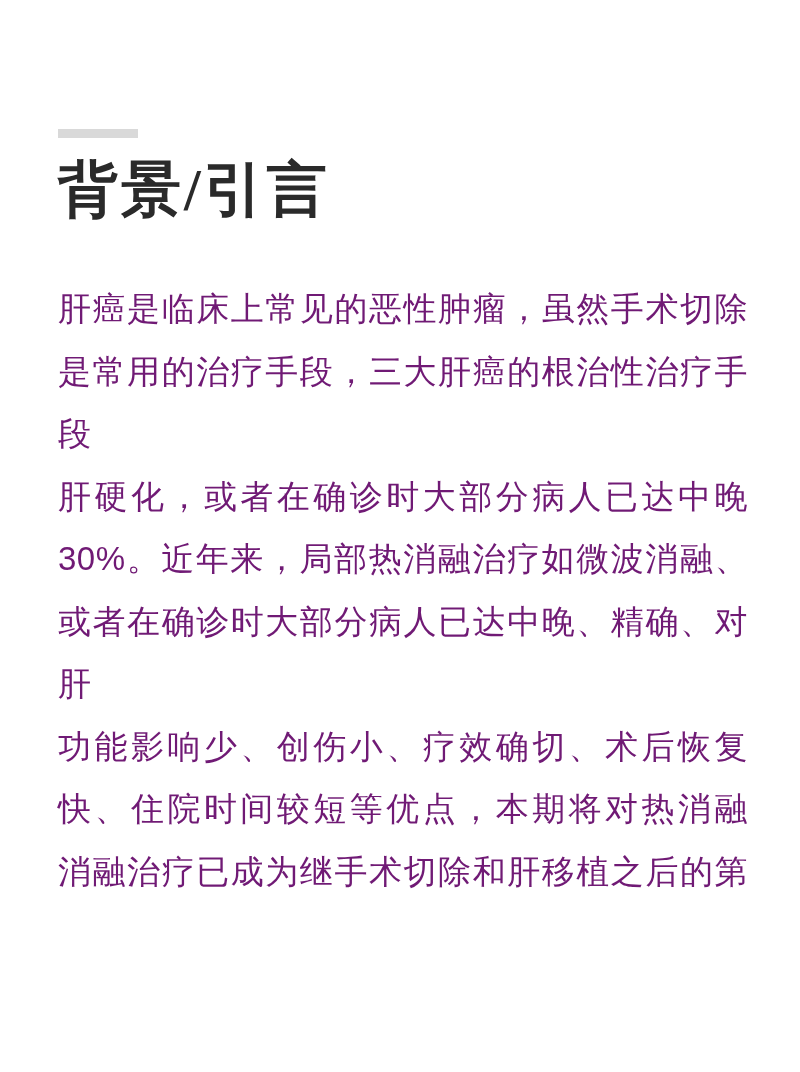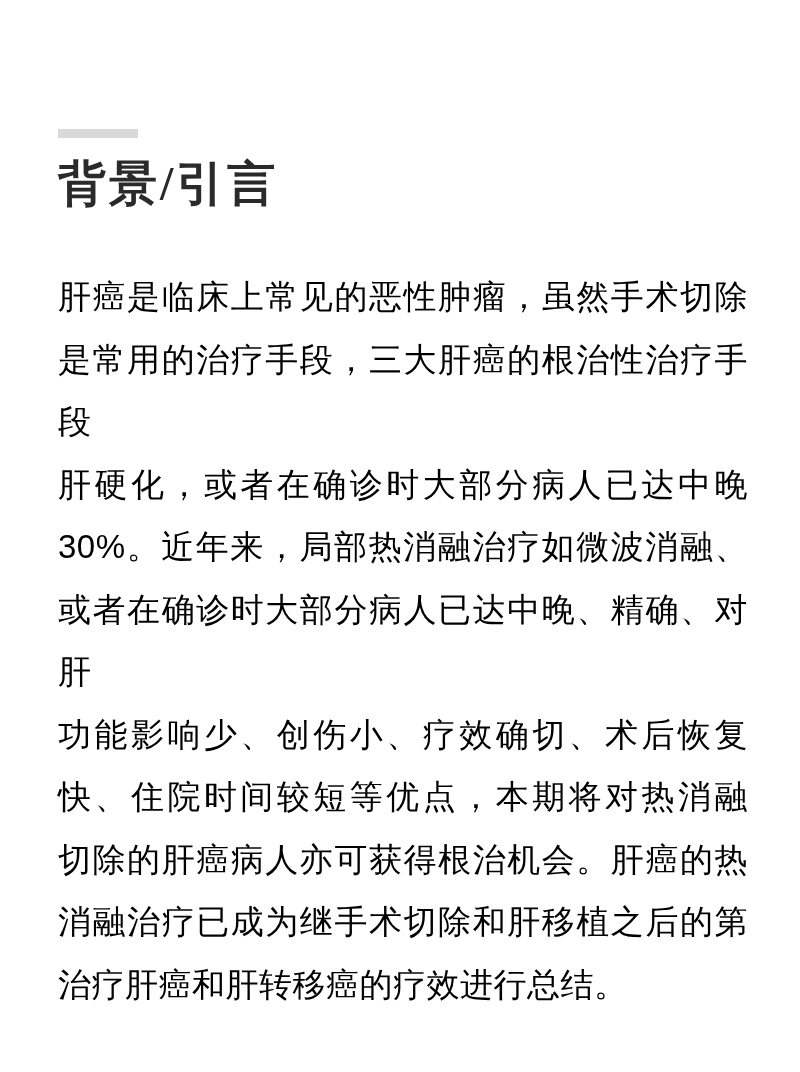--- a/index.html
+++ b/index.html
@@ -24,29 +24,29 @@
   .accent-bar {
     width: 80px;
     height: 9px;
     background: #d9d9d9;
     margin-top: 129px;
   }
   .page-title {
     margin: 22px 0 0 0;
     font-family: "Liberation Serif", "DejaVu Serif", serif;
     font-weight: 700;
-    font-size: 48px;
+    font-size: 60px;
     line-height: 1;
     letter-spacing: 3px;
     color: #2a2a2a;
   }
   .article-body {
     margin-top: 58px;
     width: 690px;
-    color: #000000;
+    color: #701a75;
   }
   .para-line {
     font-size: 33px;
     line-height: 62.5px;
     text-align: justify;
     text-align-last: justify;
     text-justify: inter-character;
     letter-spacing: 0.5px;
     white-space: normal;
   }
@@ -61,17 +61,15 @@
   <div class="accent-bar"></div>
   <h1 class="page-title">背景/引言</h1>
   <div class="article-body">
       <div class="para-line">肝癌是临床上常见的恶性肿瘤，虽然手术切除</div>
       <div class="para-line">是常用的治疗手段，三大肝癌的根治性治疗手段</div>
       <div class="para-line">肝硬化，或者在确诊时大部分病人已达中晚</div>
       <div class="para-line">30%。近年来，局部热消融治疗如微波消融、</div>
       <div class="para-line">或者在确诊时大部分病人已达中晚、精确、对肝</div>
       <div class="para-line">功能影响少、创伤小、疗效确切、术后恢复</div>
       <div class="para-line">快、住院时间较短等优点，本期将对热消融</div>
-      <div class="para-line">切除的肝癌病人亦可获得根治机会。肝癌的热</div>
       <div class="para-line">消融治疗已成为继手术切除和肝移植之后的第</div>
-      <div class="para-line last">治疗肝癌和肝转移癌的疗效进行总结。</div>
     </div>
 </div>
 
 </body></html>

